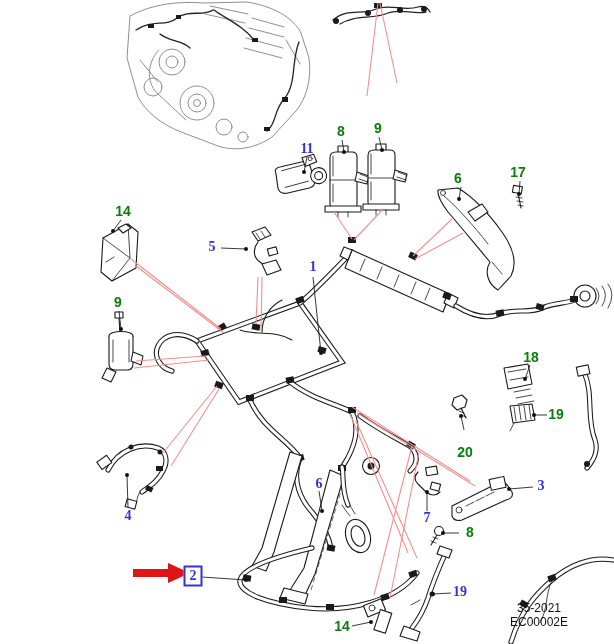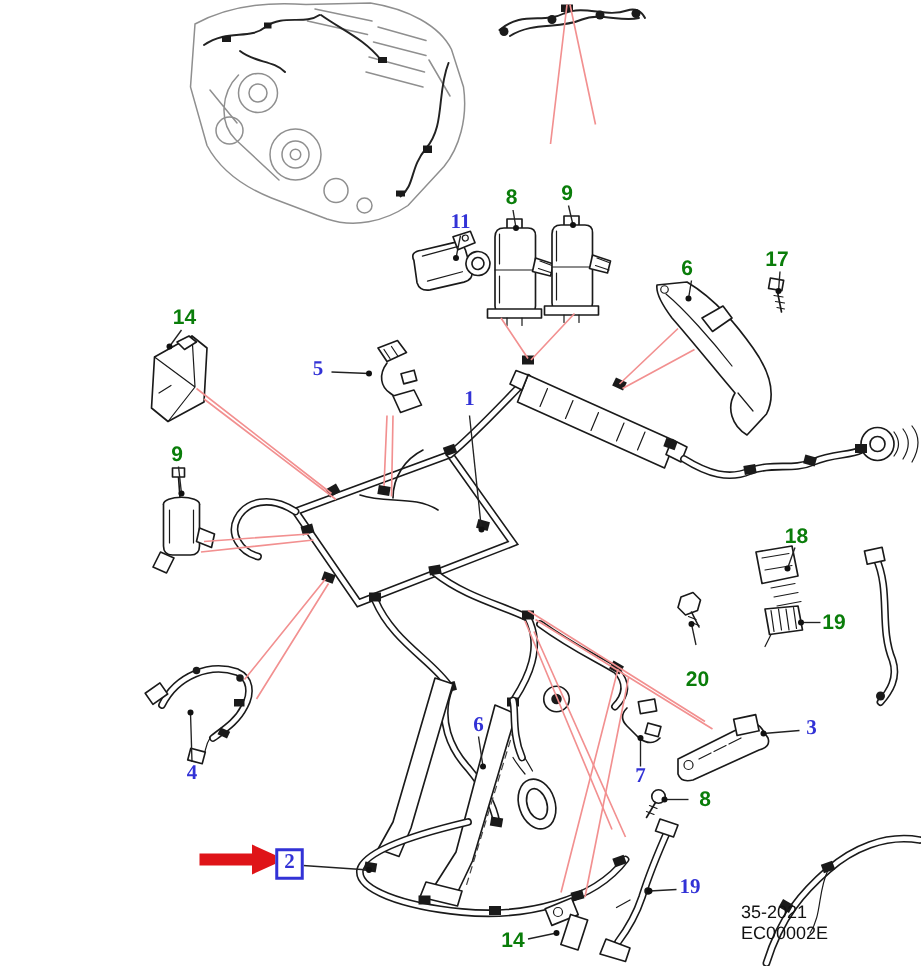--- a/index.html
+++ b/index.html
@@ -21,21 +21,21 @@
   .dot  {fill:#111;stroke:none;}
   .dash {stroke:#444;stroke-width:.8;stroke-dasharray:5 3;fill:none;}
   .arrow{fill:var(--arrow-red);stroke:none;}
   
   .callout{position:absolute;transform:translate(-50%,-50%);
            font-weight:bold;font-size:14px;line-height:1;cursor:pointer;
            font-family:"Liberation Sans",sans-serif;}
   .callout.green{color:var(--callout-green);}
   .callout.blue {color:var(--callout-blue);font-family:Liberation Serif, serif;}
   .callout.boxed{border:2px solid var(--callout-blue);padding:1px 4px 2px 4px;background:#fff;}
-  .codes{position:absolute;left:494px;top:601px;width:90px;text-align:left;
+  .codes{position:absolute;left:494px;top:601px;width:90px;text-align:center;
          font-size:12px;line-height:14px;color:#111;}
 </style>
 </head>
 <body>
 
 <div class="stage">
 
 <svg width="614" height="644" viewBox="0 0 614 644">
   <defs>
     <g id="pvalve">

